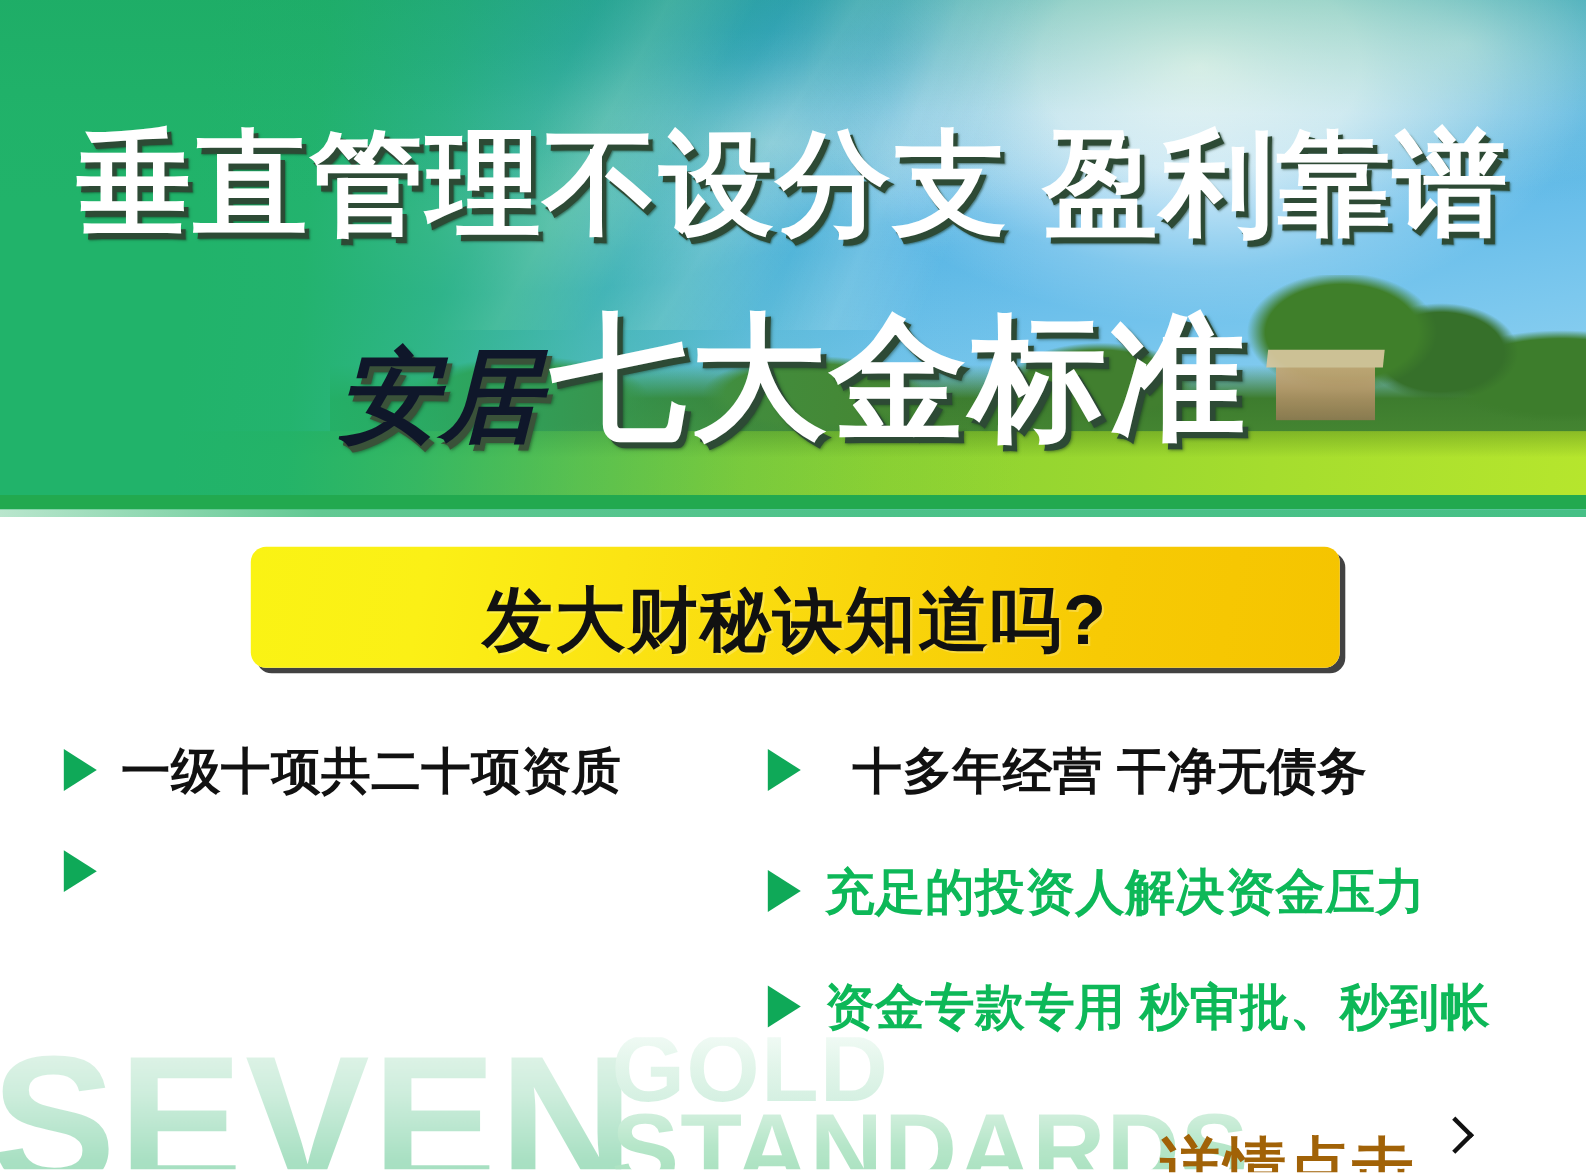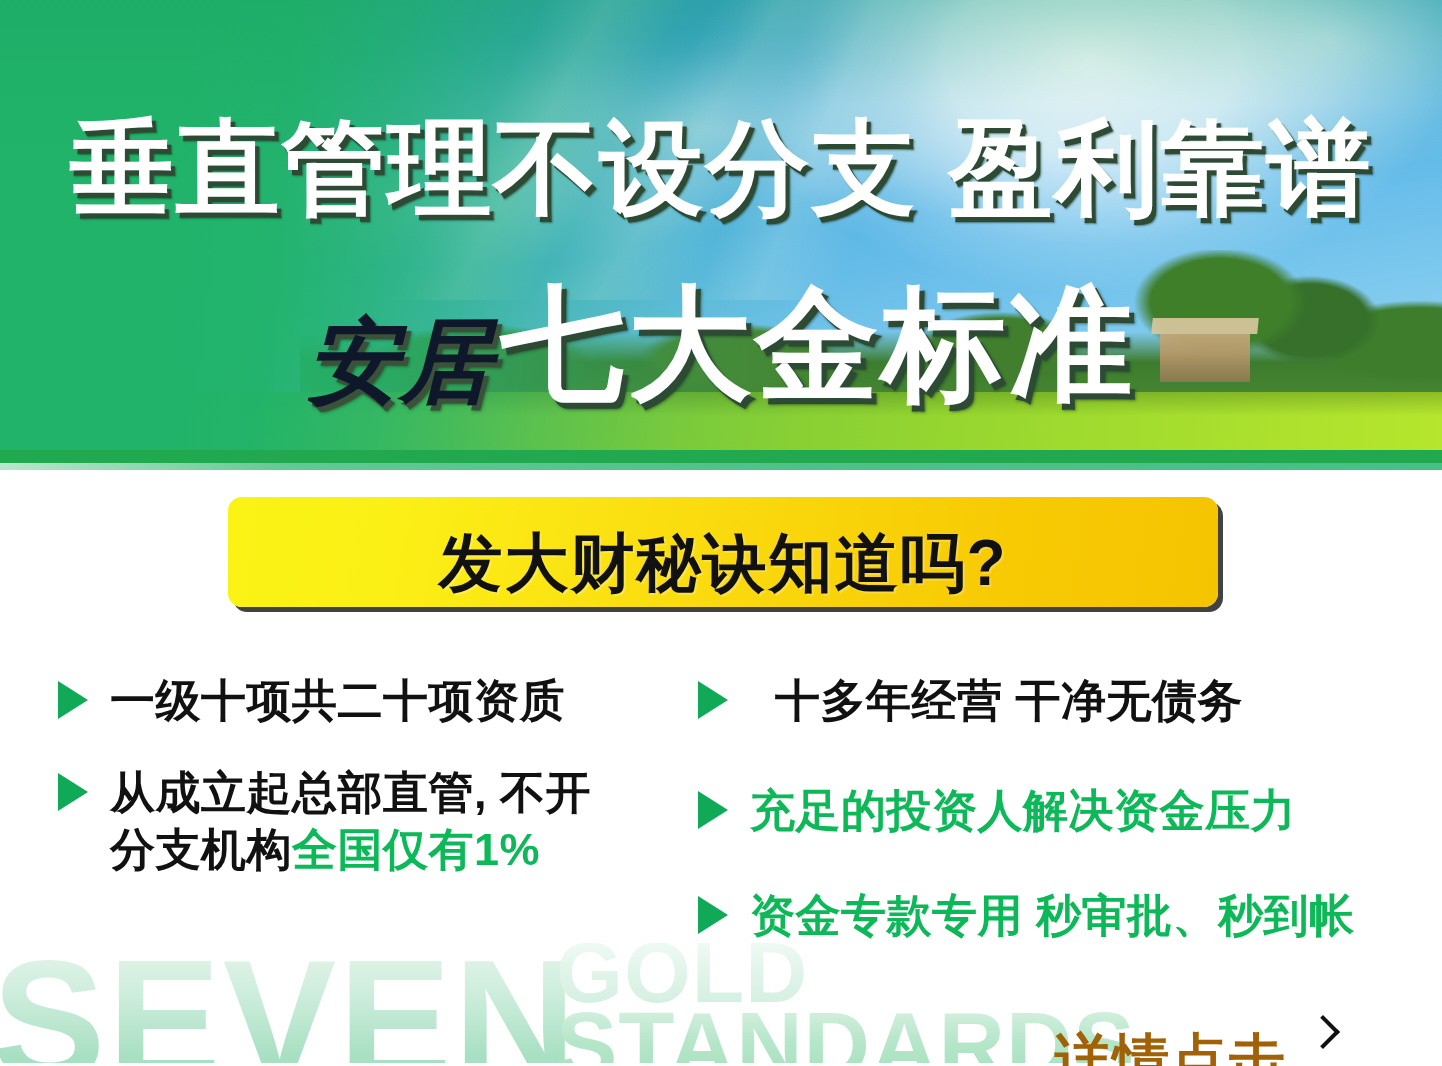--- a/index.html
+++ b/index.html
@@ -398,24 +398,20 @@
 
     <div class="col-left">
 
       <div class="bullet b-gap-1">
         <span class="bullet-mark"></span>
         <span class="bullet-body">一级十项共二十项资质</span>
       </div>
 
       <div class="bullet b-gap-2">
         <span class="bullet-mark"></span>
-        <span class="bullet-body">
-          <span>从成立起总部直管, 不开</span><br>
-          <span>分支机构</span><span class="hl">全国仅有1%</span>
-        </span>
       </div>
 
 
     </div>
 
     <div class="col-right">
 
       <div class="bullet r-gap-1">
         <span class="bullet-mark"></span>
         <span class="bullet-body">十多年经营  干净无债务</span>

